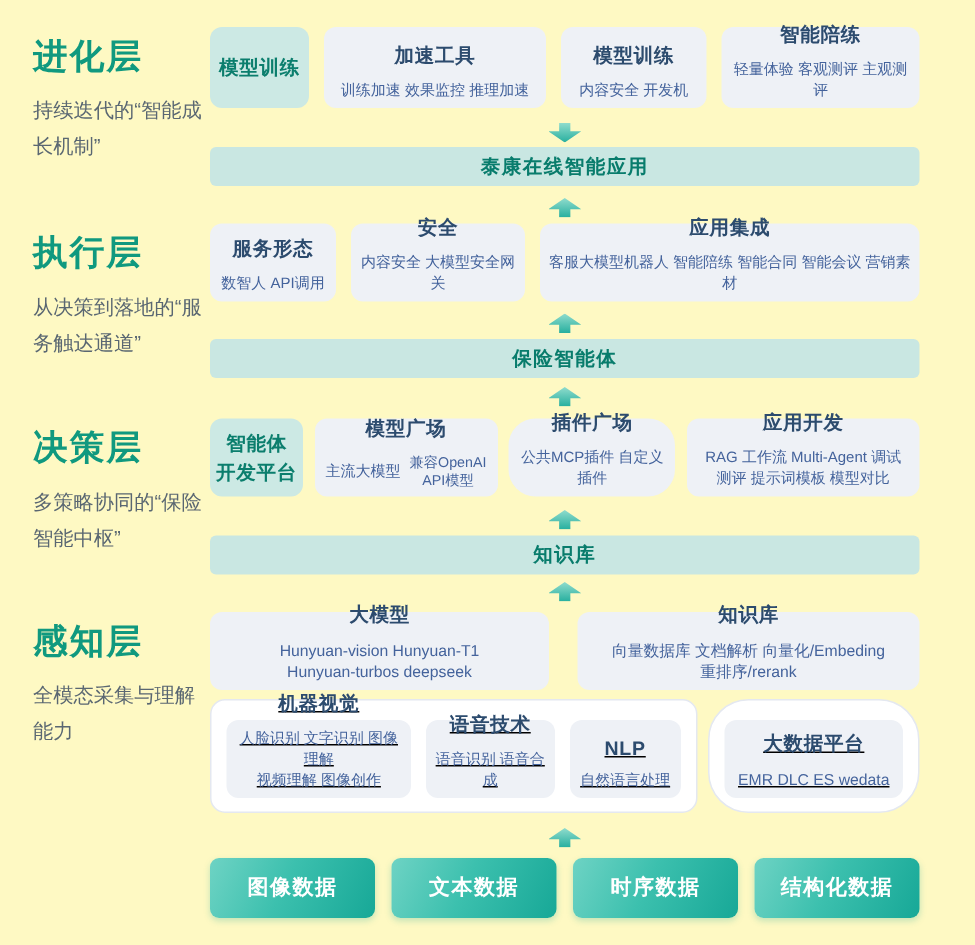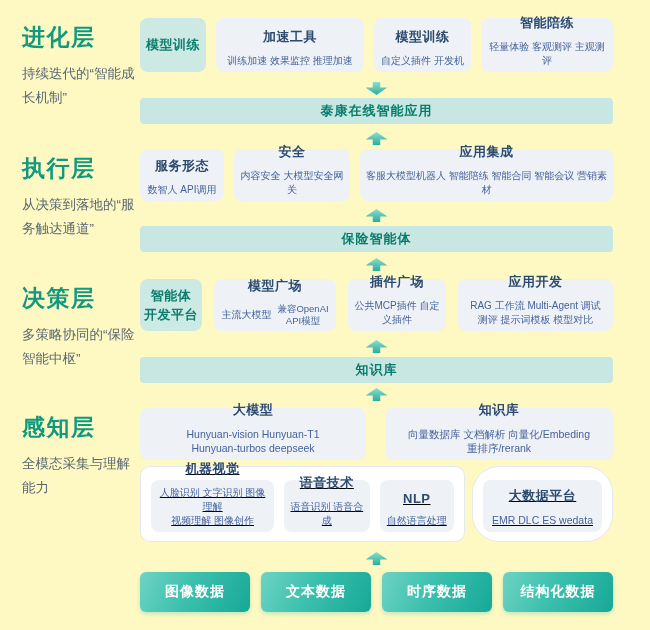--- a/index.html
+++ b/index.html
@@ -59,21 +59,21 @@
       <div class="row" style="height:54px;">
         <div class="tbox" style="width:66px;height:54px;">
           <span>模型训练</span>
         </div>
         <div class="gbox" style="width:148px;height:54px;">
           <div class="t">加速工具</div>
           <div class="s">训练加速 效果监控 推理加速</div>
         </div>
         <div class="gbox" style="width:97px;height:54px;">
           <div class="t">模型训练</div>
-          <div class="s">自定义插件 开发机</div>
+          <div class="s">内容安全 开发机</div>
         </div>
         <div class="gbox" style="width:132px;height:54px;">
           <div class="t">智能陪练</div>
           <div class="s">轻量体验 客观测评 主观测评</div>
         </div>
       </div>
     </div>
   </div>
 
   <div class="cw" style="margin-top:10px;">
@@ -141,21 +141,21 @@
         <div class="gbox" style="width:122px;height:52px;">
           <div class="t">模型广场</div>
           <div class="s subflex">
             <span>主流大模型</span>
             <span class="substack">
               <span>兼容OpenAI</span>
               <span>API模型</span>
             </span>
           </div>
         </div>
-        <div class="gbox" style="width:98px;height:52px;">
+        <div class="gbox" style="width:111px;height:52px;border-radius:18px;">
           <div class="t">插件广场</div>
           <div class="s">公共MCP插件 自定义插件</div>
         </div>
         <div class="gbox" style="width:155px;height:52px;">
           <div class="t">应用开发</div>
           <div class="s">
             <span class="ln">RAG 工作流 Multi-Agent 调试</span>
             <span class="ln">测评 提示词模板 模型对比</span>
           </div>
         </div>

